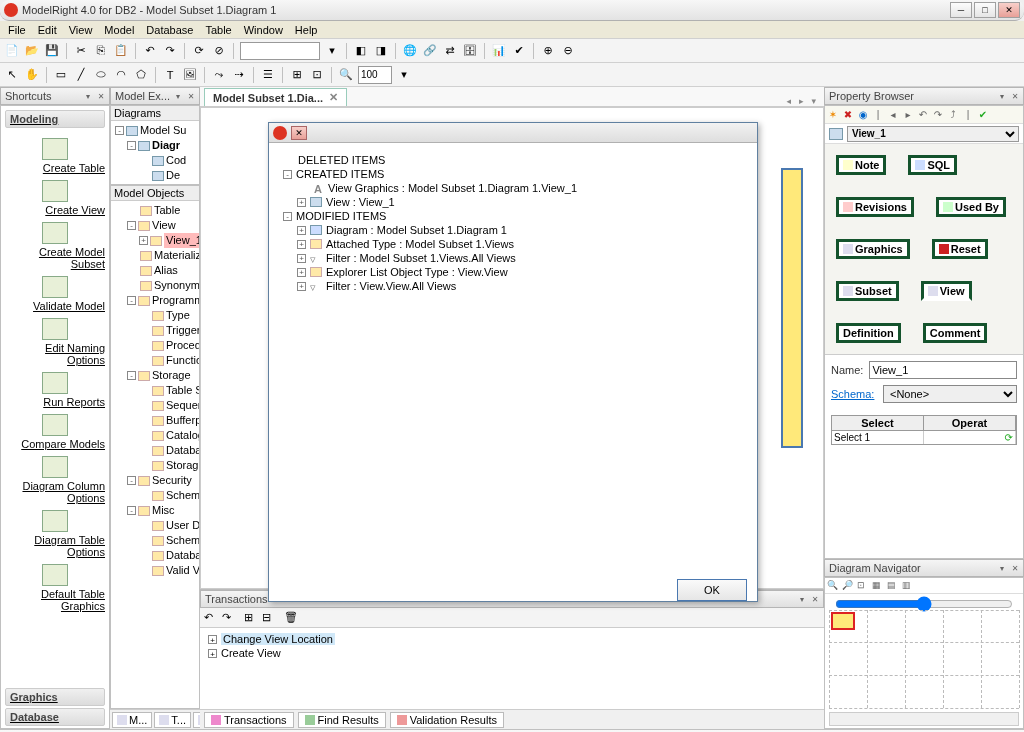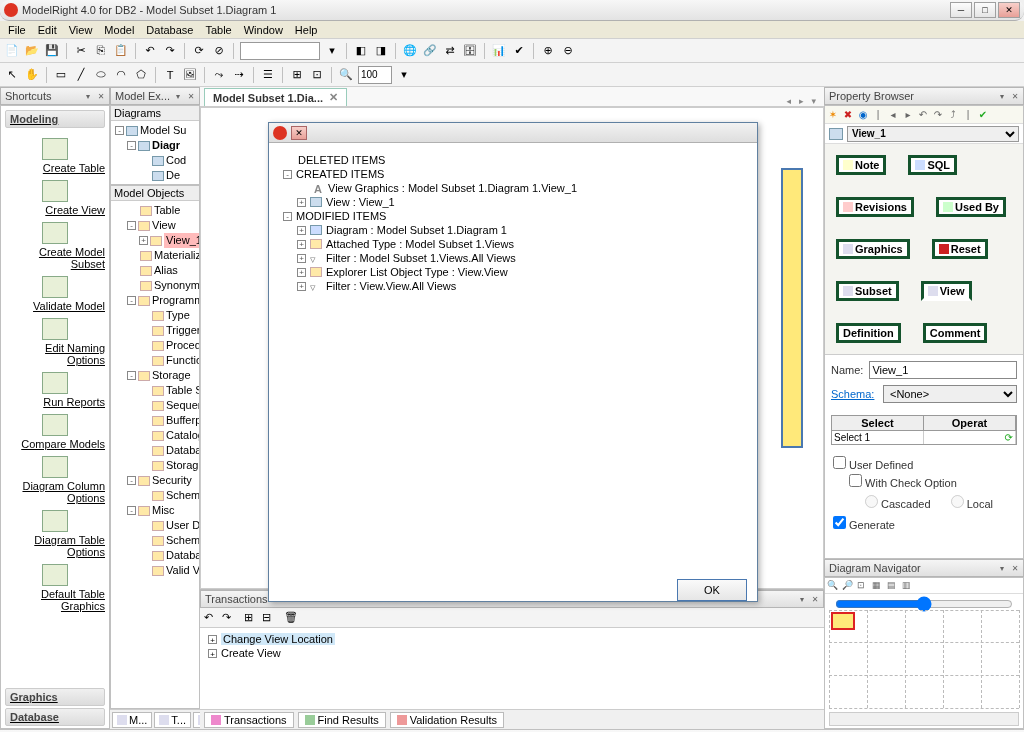--- a/index.html
+++ b/index.html
@@ -570,29 +570,20 @@
       <div class="prop-grid">
         <div class="ghdr">
             <div>Select</div>
             <div>Operat</div>
           </div>
         <div class="grow">
             <div>Select 1</div>
             <div style="text-align:right;color:#2a2">⟳</div>
           </div>
       </div>
-      <div class="prop-checks">
-        <label><input type="checkbox" style=""> <span>User Defined</span></label>
-        <label class="indent"><input type="checkbox" style=""> <span>With Check Option</span></label>
-        <div class="sub">
-          <label><input type="radio" disabled="" style=""> <span>Cascaded</span></label>
-          <label><input type="radio" disabled="" style=""> <span>Local</span></label>
-        </div>
-        <label><input type="checkbox" checked="" style=""> <span>Generate</span></label>
-      </div>
     </div>
     <div class="nav-pane">
       <div class="panel-header">
         <span>Diagram Navigator</span>
         <div class="p-btns">
             <span>▾</span>
             <span>✕</span>
           </div>
       </div>
       <div class="nav-body">

